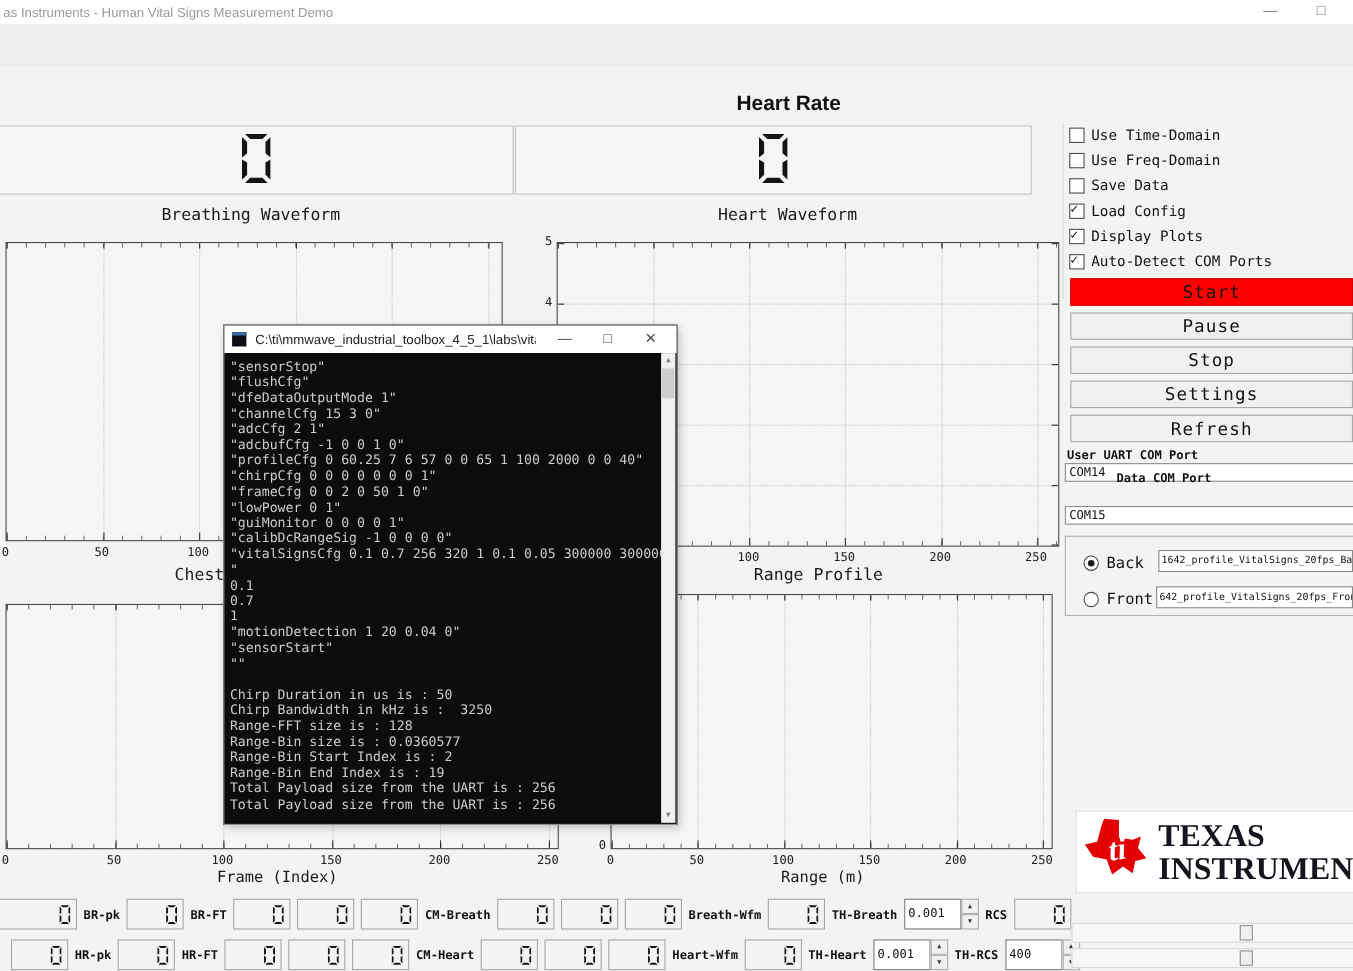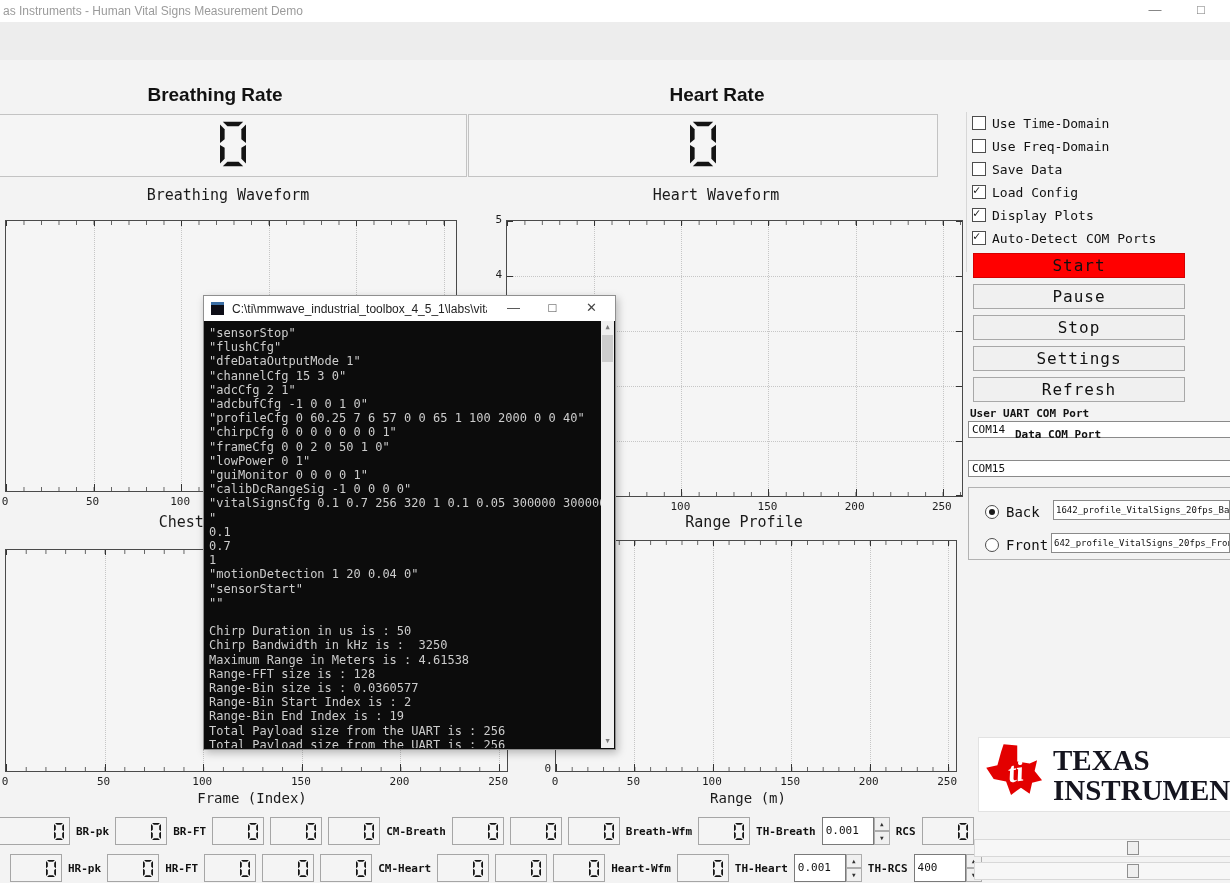--- a/index.html
+++ b/index.html
@@ -50,21 +50,21 @@
   .t-arrow{position:absolute;left:0;width:13px;height:13px;text-align:center;font-size:7px;
            line-height:13px;color:#7a7a7a;}
   .t-thumb{position:absolute;left:1px;top:14px;width:11px;height:27px;background:#cdcdcd;}
 
   
   .vline{position:absolute;width:1px;background:#d7d7d7;}
   .chk{position:absolute;left:972px;display:flex;align-items:center;height:18px;}
   .chk-box{width:12px;height:12px;background:#fff;border:1px solid #4d4d4d;position:relative;flex:0 0 auto;}
   .chk-box .mark{position:absolute;left:0;top:-3px;font-size:12px;color:#111;font-weight:bold;}
   .chk-lbl{margin-left:6px;font-size:13px;color:#111;white-space:nowrap;}
-  .btn{position:absolute;left:973px;width:212px;height:25px;background:#f0f0f0;border:1px solid #a8a8a8;
+  .btn{position:absolute;left:973px;width:257px;height:25px;background:#f0f0f0;border:1px solid #a8a8a8;
        font-family:"DejaVu Sans Mono",monospace;font-size:16px;color:#111;text-align:center;
        line-height:23px;letter-spacing:1px;box-sizing:border-box;}
   .btn-start{background:#ff0000;border-color:#d40000;}
   .p-lbl{position:absolute;left:970px;font-size:11px;font-weight:bold;color:#111;white-space:nowrap;}
   .p-fld{position:absolute;left:968px;width:270px;height:17px;background:#fff;border:1px solid #8a8a8a;
          font-size:11px;color:#111;line-height:16px;padding-left:3px;box-sizing:border-box;white-space:nowrap;}
   .groupbox{position:absolute;left:968px;top:487px;width:270px;height:71px;border:1px solid #b2b2b2;}
   .radio{position:absolute;display:flex;align-items:center;}
   .r-circ{width:12px;height:12px;border:1px solid #4d4d4d;border-radius:50%;background:#fff;position:relative;}
   .r-circ .dot{position:absolute;left:3px;top:3px;width:6px;height:6px;border-radius:50%;background:#1a1a1a;}
@@ -98,21 +98,20 @@
 
 <div class="screen">
 
   <div class="titlebar">
     <div class="tb-title">as Instruments - Human Vital Signs Measurement Demo</div>
     <div class="tb-btn" style="left:1140px;">—</div>
     <div class="tb-btn" style="left:1186px;">□</div>
   </div>
   <div class="band"></div>
 
-  <div class="rate-head" style="left:0;top:84px;width:430px;">Breathing Rate</div>
   <div class="rate-head" style="left:500px;top:84px;width:434px;">Heart Rate</div>
   <div class="rate-box" style="left:-1px;width:466px;">
       <span id="seg-breath"><svg width="26" height="46" viewBox="0 0 28 48">
           <polygon points="3,0 25,0 20,5 8,5" fill="#141414"></polygon>
           <polygon points="28,3 28,23 23,19 23,8" fill="#141414"></polygon>
           <polygon points="28,25 28,45 23,40 23,28" fill="#141414"></polygon>
           <polygon points="3,48 25,48 20,43 8,43" fill="#141414"></polygon>
           <polygon points="0,25 5,28 5,40 0,45" fill="#141414"></polygon>
           <polygon points="0,3 5,8 5,19 0,23" fill="#141414"></polygon>
         </svg></span>
@@ -365,21 +364,20 @@
         <div class="t-line">"</div>
         <div class="t-line">0.1</div>
         <div class="t-line">0.7</div>
         <div class="t-line">1</div>
         <div class="t-line">"motionDetection 1 20 0.04 0"</div>
         <div class="t-line">"sensorStart"</div>
         <div class="t-line">""</div>
         <div class="t-line"> </div>
         <div class="t-line">Chirp Duration in us is : 50</div>
         <div class="t-line">Chirp Bandwidth in kHz is :  3250</div>
-        <div class="t-line">Maximum Range in Meters is : 4.61538</div>
         <div class="t-line">Range-FFT size is : 128</div>
         <div class="t-line">Range-Bin size is : 0.0360577</div>
         <div class="t-line">Range-Bin Start Index is : 2</div>
         <div class="t-line">Range-Bin End Index is : 19</div>
         <div class="t-line">Total Payload size from the UART is : 256</div>
         <div class="t-line">Total Payload size from the UART is : 256</div>
       </div>
     <div class="t-scroll">
       <div class="t-arrow" style="top:0;">▲</div>
       <div class="t-thumb"></div>

